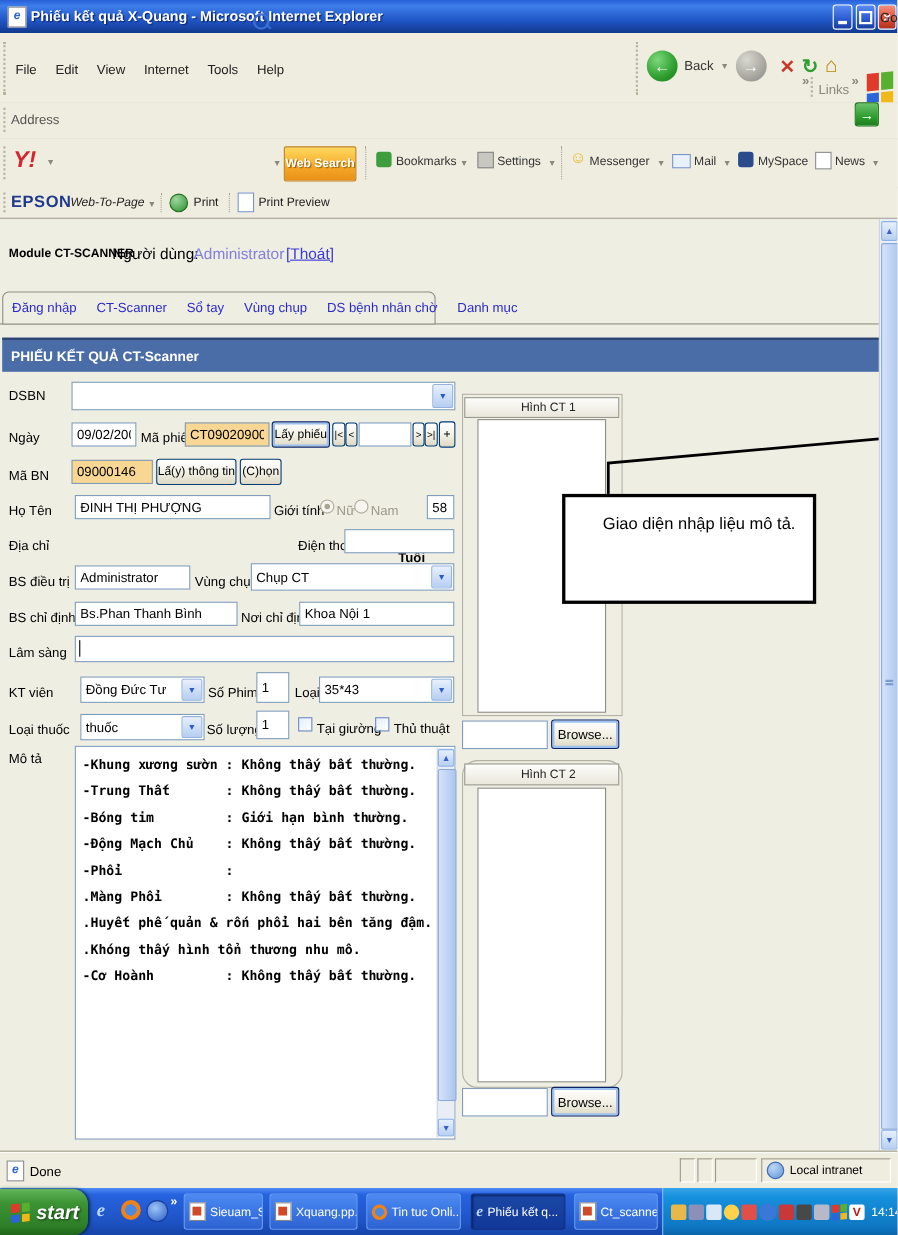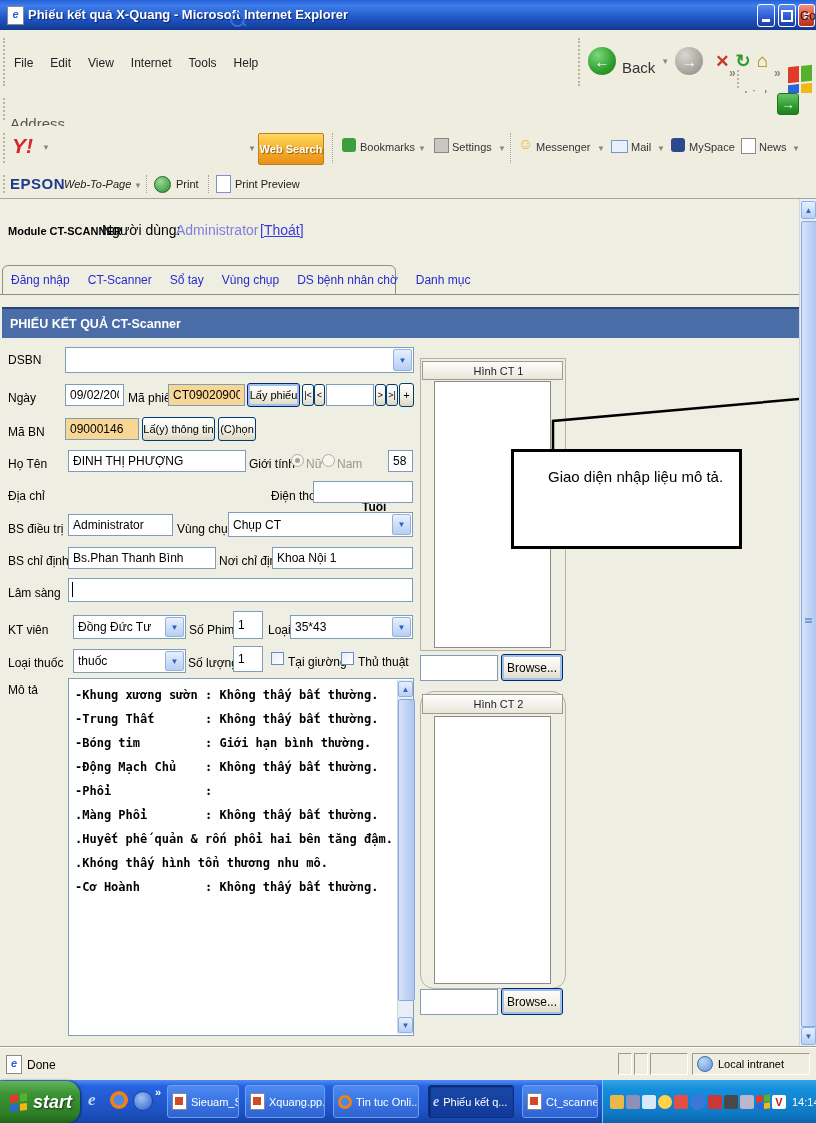--- a/index.html
+++ b/index.html
@@ -12,21 +12,21 @@
   .tb-blue{background:linear-gradient(180deg,#5A8AF0,#2A5AD0 60%,#1A3EA0);}
   .tb-red{background:linear-gradient(180deg,#F09080,#E05038 55%,#B03020);font-weight:bold;}
   .doc-ie{width:15px;height:17px;background:#fff;border:1px solid #8A8A8A;color:#2C64C8;font-style:italic;font-weight:bold;font-size:11px;text-align:center;line-height:15px;}
   
   .menubar{left:0;top:30px;width:816px;height:63px;background:#EFEDE0;border-bottom:1px solid #D6D2BE;}
   .grip{border-left:2px dotted #B8B4A0;width:2px;}
   .menuitem{font-size:12px;color:#222;}
   .navcircle{width:28px;height:28px;border-radius:50%;display:flex;align-items:center;justify-content:center;color:#fff;font-size:15px;font-weight:bold;}
   .green{background:radial-gradient(circle at 35% 30%,#7CD87C,#2E9E2E 60%,#187818);}
   .gray{background:radial-gradient(circle at 35% 30%,#D8D8D0,#A8A8A0 60%,#888);}
-  .smalltext{font-size:15px;color:#333;margin-top:13px;}
+  .smalltext{font-size:12px;color:#333;}
   .chev{color:#8A8878;font-size:12px;font-weight:bold;}
   .winflag{display:grid;grid-template-columns:1fr 1fr;grid-template-rows:1fr 1fr;gap:2px;transform:skewY(-6deg);}
   .winflag i{display:block;}
   .fr{background:#E03A2A;} .fg{background:#58B030;} .fb{background:#2A66D8;} .fy{background:#F0B818;}
   .addressbar{left:0;top:93px;width:816px;height:33px;background:#EFEDE0;border-bottom:1px solid #D6D2BE;}
   .afield{left:50px;top:97px;width:722px;height:24px;background:#fff;border:1px solid #848484;box-sizing:border-box;}
   .combo-arrow{background:linear-gradient(180deg,#EAF2FC,#BCD2F2);border:1px solid #98B6E4;border-radius:2px;color:#2B5CC8;font-size:8px;display:flex;align-items:center;justify-content:center;}
   .gobtn{background:linear-gradient(180deg,#6CC26C,#2E9E2E 60%,#1E7E1E);border:1px solid #187818;border-radius:3px;color:#fff;font-weight:bold;display:flex;align-items:center;justify-content:center;font-size:13px;}
   .ybar{left:0;top:126px;width:816px;height:44px;background:#EFEDE0;border-bottom:1px solid #D6D2BE;}
   .ylogo{color:#D8242C;font-size:21px;font-weight:bold;font-style:italic;}

